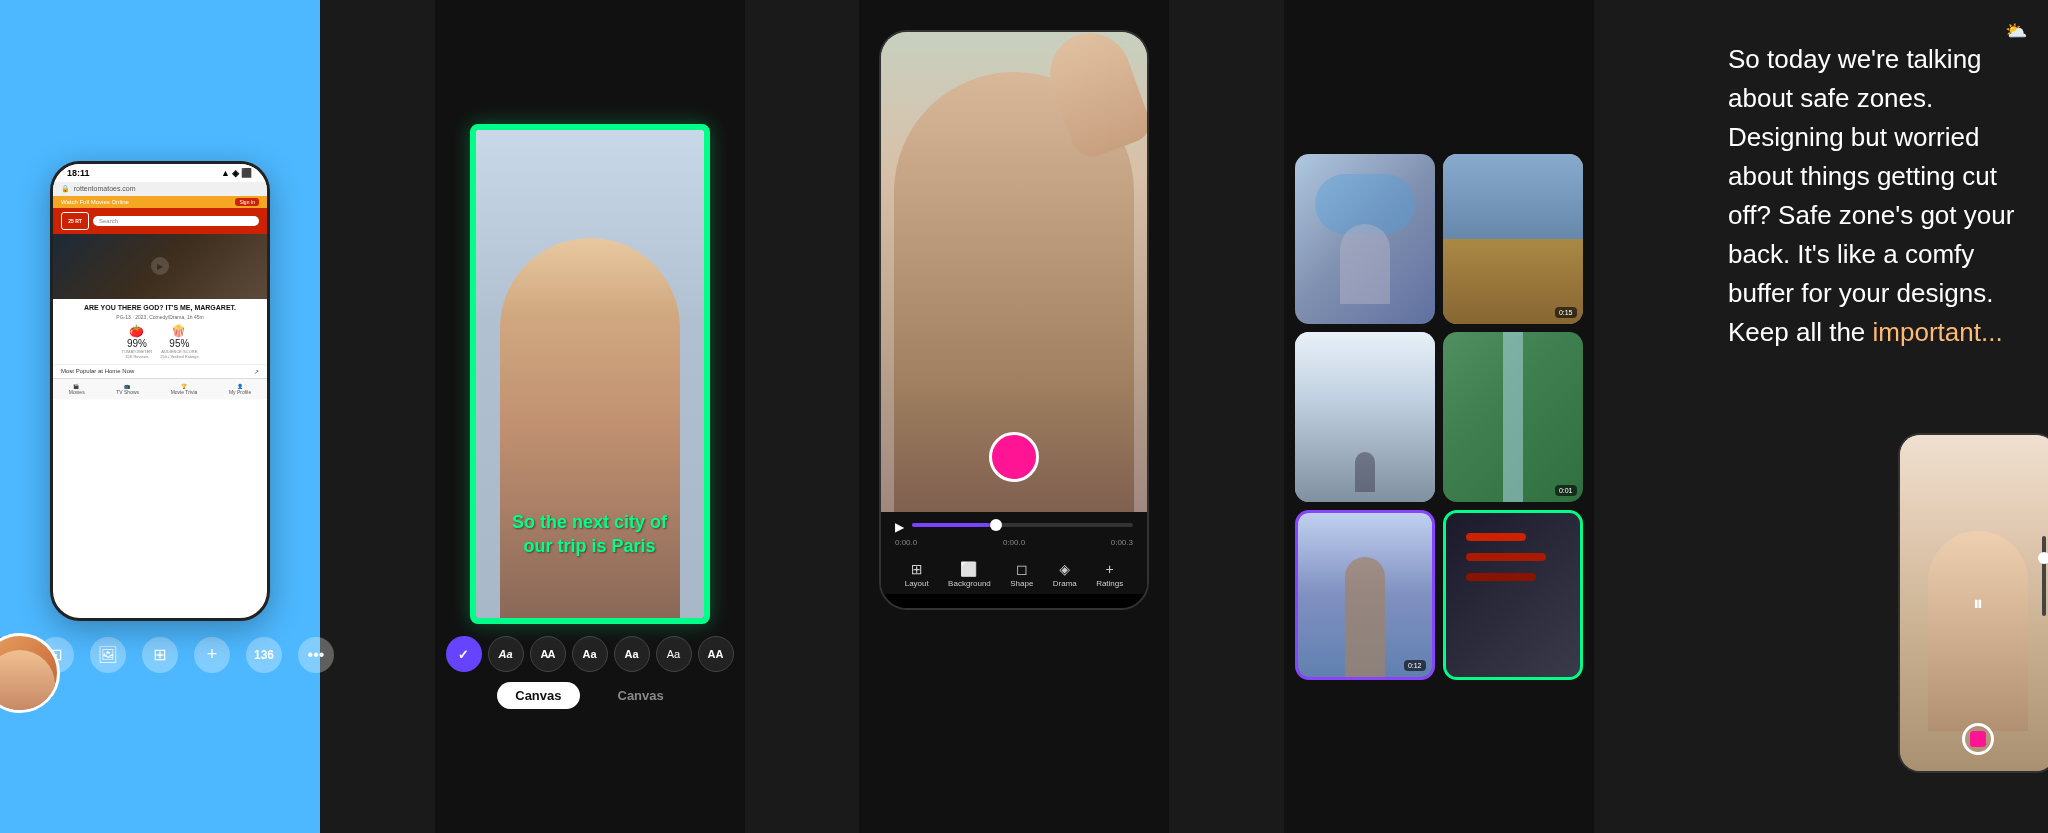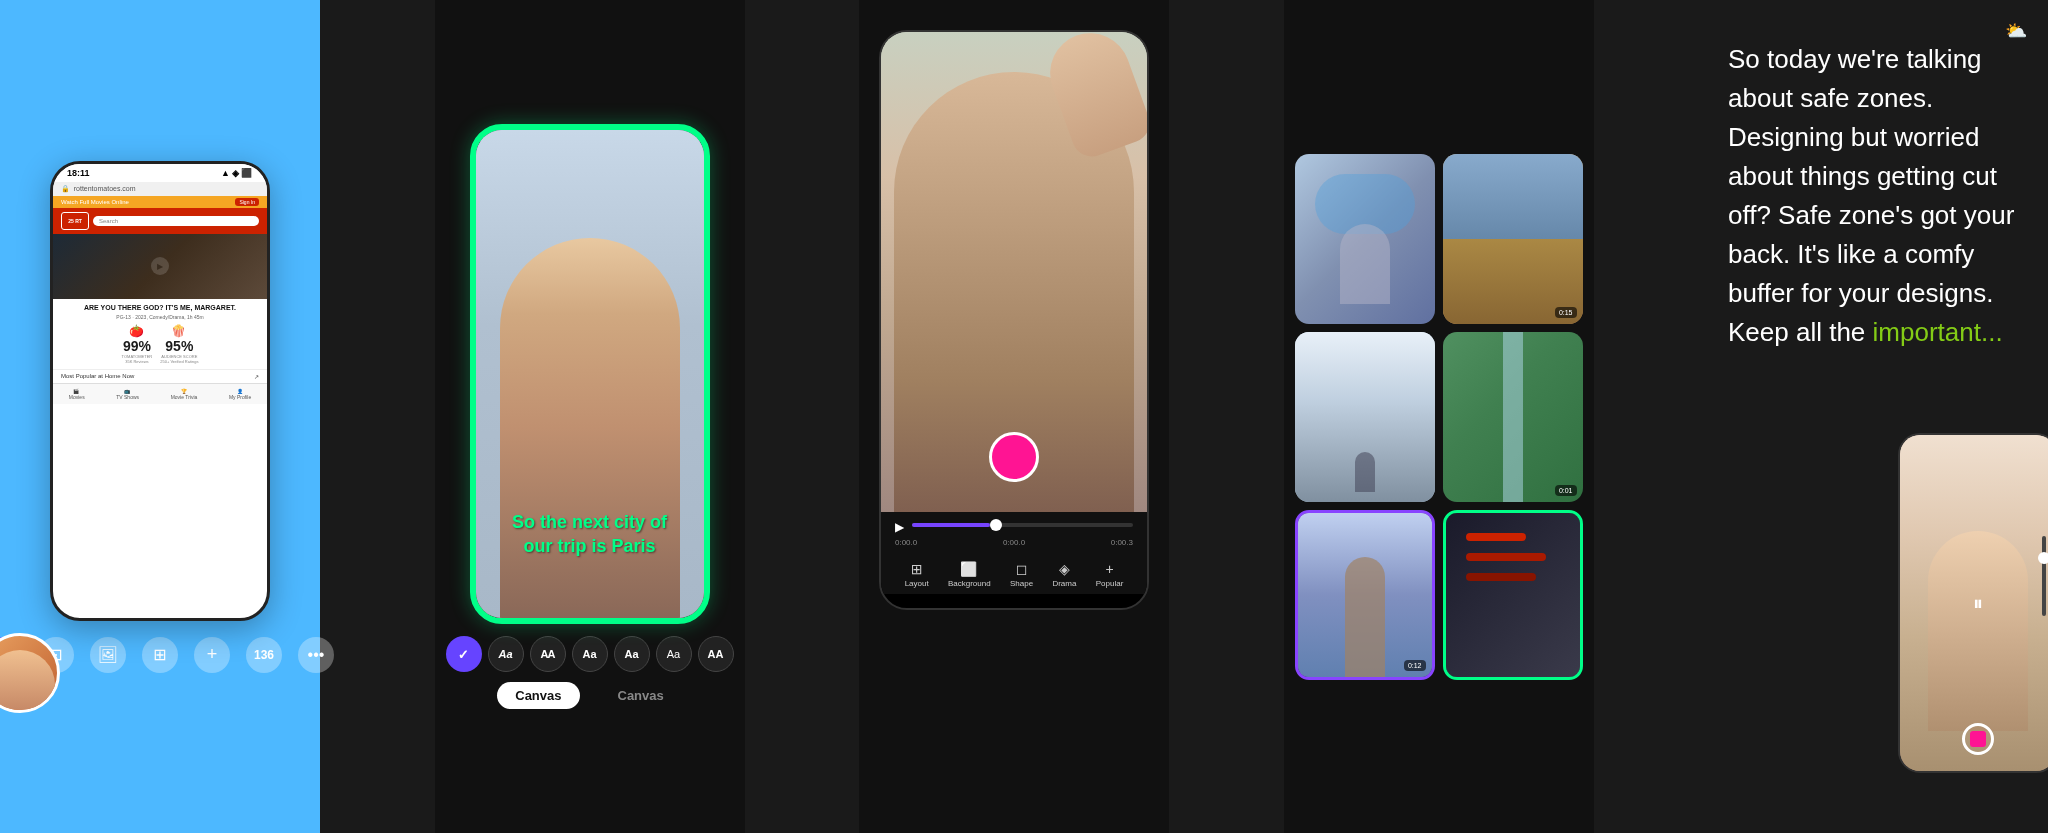--- a/index.html
+++ b/index.html
@@ -120,22 +120,22 @@
     .scores {
       display: flex;
       gap: 8px;
       justify-content: center;
       margin-top: 4px;
     }
     .score-item {
       text-align: center;
     }
     .score-num {
-      font-size: 14px;
-      font-weight: 700;
+      font-size: 10px;
+      font-weight: 400;
       color: #1a1a1a;
     }
     .score-label {
       font-size: 4px;
       color: #888;
     }
     .popular-bar {
       padding: 3px 8px;
       font-size: 6px;
       color: #333;
@@ -224,21 +224,21 @@
       flex-direction: column;
       align-items: center;
       justify-content: center;
       position: relative;
       flex-shrink: 0;
     }
     .phone-frame-green {
       width: 240px;
       height: 500px;
       background: #000;
-      border-radius: 32px;
+      border-radius: 8px;
       border: 6px solid #00ff88;
       overflow: hidden;
       box-shadow: 0 0 20px rgba(0,255,136,0.3);
       position: relative;
     }
     .portrait-photo {
       width: 100%;
       height: 100%;
       background: linear-gradient(180deg, #b8c8d8 0%, #8898a8 30%, #c8a888 60%, #a08870 100%);
       display: flex;
@@ -454,21 +454,21 @@
       position: relative;
     }
     .panel-5-text {
       font-size: 26px;
       line-height: 1.5;
       color: #fff;
       font-weight: 400;
       flex: 1;
     }
     .panel-5-text .dimmed {
-      color: #84cc16;
+      color: #fdba74;
     }
     .panel-5-right-phone {
       position: absolute;
       right: -10px;
       bottom: 60px;
       width: 160px;
       height: 340px;
       background: #000;
       border-radius: 22px;
       border: 2px solid #333;
@@ -680,21 +680,21 @@
       <div class="tool-item">
         <div class="tool-icon">◻</div>
         <div>Shape</div>
       </div>
       <div class="tool-item">
         <div class="tool-icon">◈</div>
         <div>Drama</div>
       </div>
       <div class="tool-item">
         <div class="tool-icon">+</div>
-        <div>Popular</div>
+        <div>Ratings</div>
       </div>
     </div>
   </div>
 </div>
 
 <div class="panel-4">
   <div class="grid-row">
 
     <div class="grid-photo">
       <div class="grid-photo-inner gp-1">

